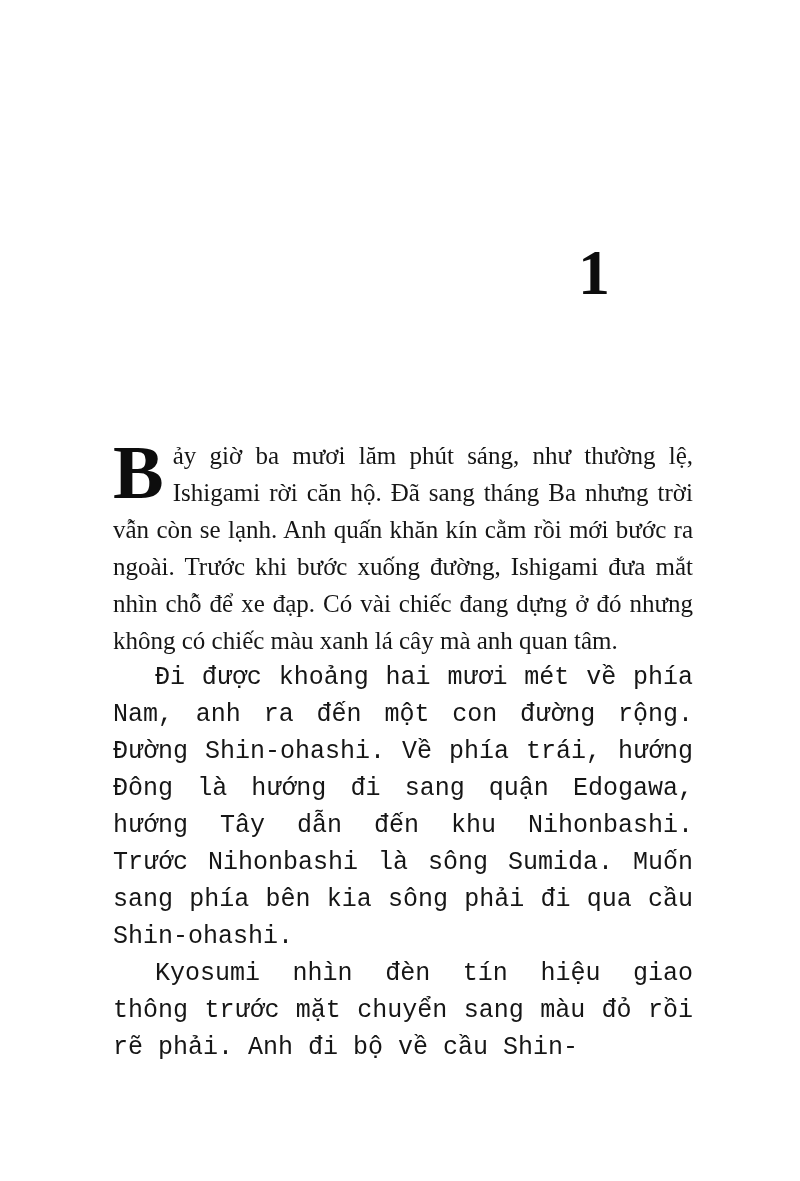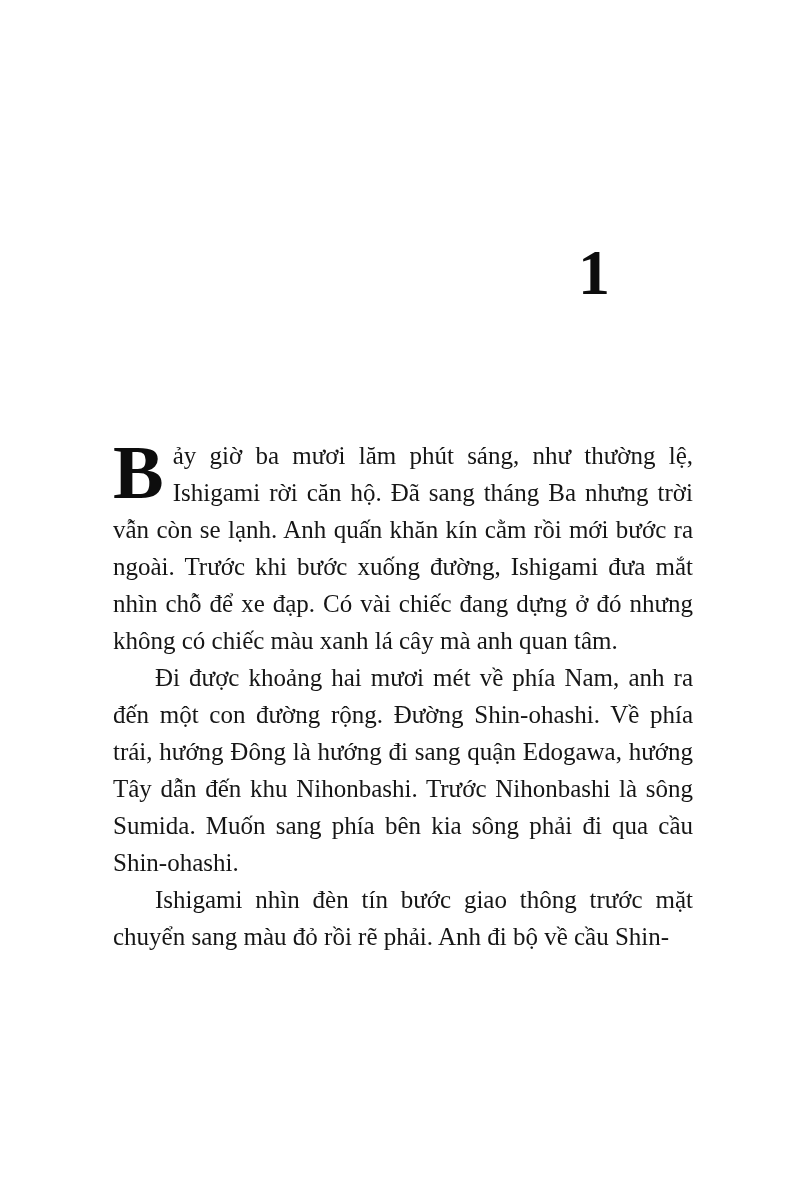--- a/index.html
+++ b/index.html
@@ -37,33 +37,34 @@
     text-align: justify;
     text-justify: inter-word;
     color: #161616;
   }
   .para {
     margin: 0;
     padding: 0;
   }
   .para.indent {
     text-indent: 42px;
+    font-family: Liberation Mono, monospace;
   }
   .dropcap {
     float: left;
     font-size: 76px;
     line-height: 70px;
     margin: 0 9px 0 0;
     font-weight: bold;
     color: #0d0d0d;
   }
 </style>
 </head>
 <body>
 
 <div class="page">
   <div class="chapter-number">1</div>
   <div class="text-block">
       <p class="para"><span class="dropcap">B</span>ảy giờ ba mươi lăm phút sáng, như thường lệ, Ishigami rời căn hộ. Đã sang tháng Ba nhưng trời vẫn còn se lạnh. Anh quấn khăn kín cằm rồi mới bước ra ngoài. Trước khi bước xuống đường, Ishigami đưa mắt nhìn chỗ để xe đạp. Có vài chiếc đang dựng ở đó nhưng không có chiếc màu xanh lá cây mà anh quan tâm.</p>
       <p class="para indent">Đi được khoảng hai mươi mét về phía Nam, anh ra đến một con đường rộng. Đường Shin-ohashi. Về phía trái, hướng Đông là hướng đi sang quận Edogawa, hướng Tây dẫn đến khu Nihonbashi. Trước Nihonbashi là sông Sumida. Muốn sang phía bên kia sông phải đi qua cầu Shin-ohashi.</p>
-      <p class="para indent">Ishigami nhìn đèn tín bước giao thông trước mặt chuyển sang màu đỏ rồi rẽ phải. Anh đi bộ về cầu Shin-</p>
+      <p class="para indent">Kyosumi nhìn đèn tín hiệu giao thông trước mặt chuyển sang màu đỏ rồi rẽ phải. Anh đi bộ về cầu Shin-</p>
     </div>
 </div>
 
 </body></html>

